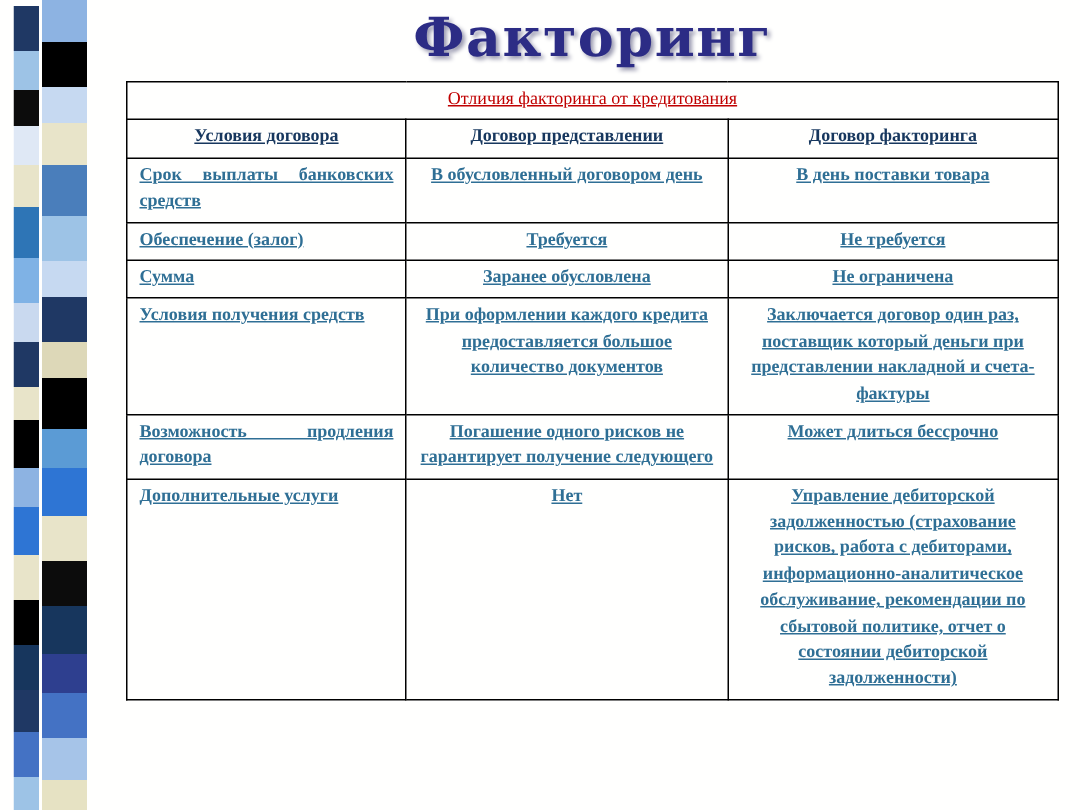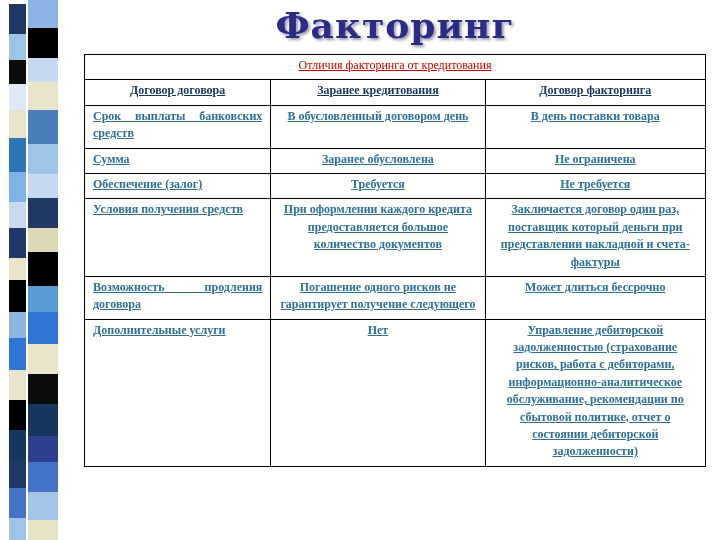--- a/index.html
+++ b/index.html
@@ -143,40 +143,40 @@
       <colgroup>
         <col class="c1">
           <col class="c2">
           <col class="c3">
       </colgroup>
       <thead>
         <tr>
           <th colspan="3" class="caption-cell">Отличия факторинга от кредитования</th>
         </tr>
         <tr>
-          <th class="col-header">Договор договора</th>
-          <th class="col-header">Заранее кредитования</th>
+          <th class="col-header">Условия договора</th>
+          <th class="col-header">Договор представлении</th>
           <th class="col-header">Договор факторинга</th>
         </tr>
       </thead>
       <tbody>
         <tr>
           <td class="condition-cell">Срок выплаты банковских средств</td>
           <td class="credit-cell">В обусловленный договором день</td>
           <td class="factoring-cell">В день поставки товара</td>
         </tr>
         <tr>
+          <td class="condition-cell">Обеспечение (залог)</td>
+          <td class="credit-cell">Требуется</td>
+          <td class="factoring-cell">Не требуется</td>
+        </tr>
+        <tr>
           <td class="condition-cell">Сумма</td>
           <td class="credit-cell">Заранее обусловлена</td>
           <td class="factoring-cell">Не ограничена</td>
-        </tr>
-        <tr>
-          <td class="condition-cell">Обеспечение (залог)</td>
-          <td class="credit-cell">Требуется</td>
-          <td class="factoring-cell">Не требуется</td>
         </tr>
         <tr>
           <td class="condition-cell">Условия получения средств</td>
           <td class="credit-cell">При оформлении каждого кредита предоставляется большое количество документов</td>
           <td class="factoring-cell">Заключается договор один раз, поставщик который деньги при представлении накладной и счета-фактуры</td>
         </tr>
         <tr>
           <td class="condition-cell">Возможность продления договора</td>
           <td class="credit-cell">Погашение одного рисков не гарантирует получение следующего</td>
           <td class="factoring-cell">Может длиться бессрочно</td>

